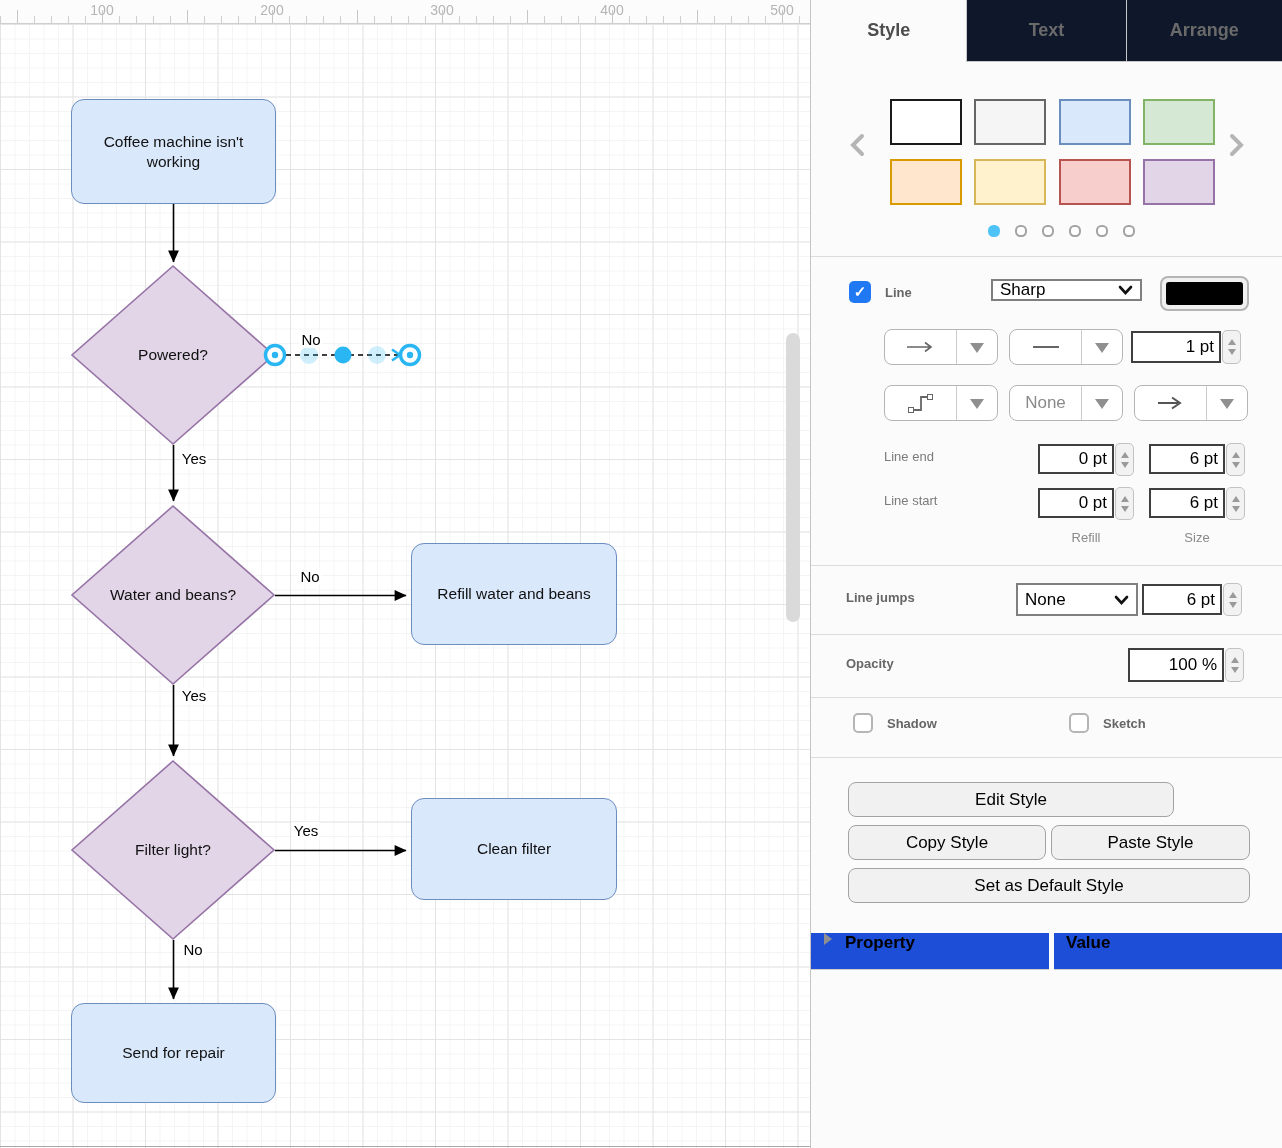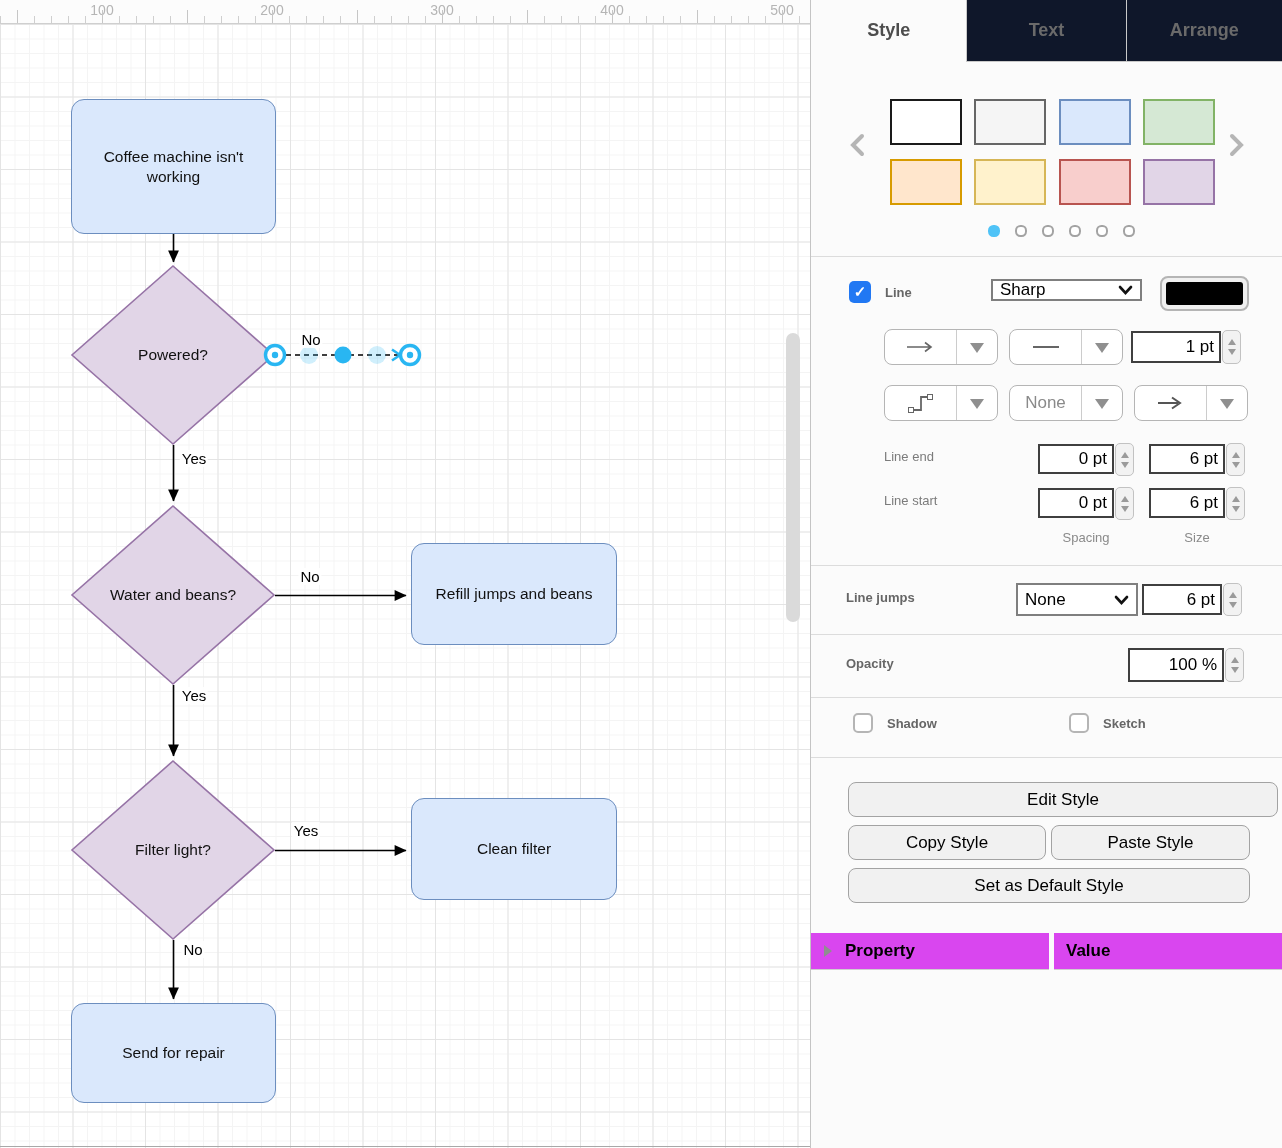--- a/index.html
+++ b/index.html
@@ -18,21 +18,21 @@
   .grid { position:absolute; left:0; top:24px; width:810px; height:1124px; background-color:#ffffff;
     background-image:
       linear-gradient(#e4e4e4 1px, transparent 1px),
       linear-gradient(90deg,#e4e4e4 1px, transparent 1px),
       linear-gradient(#f4f4f4 1px, transparent 1px),
       linear-gradient(90deg,#f4f4f4 1px, transparent 1px);
     background-size:72.5px 72.5px,72.5px 72.5px,14.5px 14.5px,14.5px 14.5px; }
   .overlay { position:absolute; left:0; top:0; z-index:2; }
   .node { position:absolute; z-index:3; display:flex; align-items:center; justify-content:center; text-align:center;
     font-size:15.5px; color:#111; line-height:1.25; border:1.5px solid transparent; border-radius:13px; padding:0 14px; }
-  .n-start  { left:71px;  top:99px;   width:205px; height:135px; }
+  .n-start  { left:71px;  top:99px;   width:205px; height:105px; }
   .n-turnon { left:411px; top:305px;  width:206px; height:101px; }
   .n-refill { left:411px; top:543px;  width:206px; height:102px; }
   .n-clean  { left:411px; top:798px;  width:206px; height:102px; }
   .n-repair { left:71px;  top:1003px; width:205px; height:100px; }
   .dlabel { position:absolute; z-index:3; display:flex; align-items:center; justify-content:center; text-align:center;
     font-size:15.5px; color:#111; }
   .d-powered { left:88px; top:340px; width:170px; height:30px; }
   .d-water   { left:78px; top:580px; width:190px; height:30px; }
   .d-filter  { left:88px; top:835px; width:170px; height:30px; }
   .elabel { position:absolute; z-index:4; transform:translateX(-50%); font-size:15px; color:#000;
@@ -69,21 +69,21 @@
   .combo-arrow { width:40px; display:flex; align-items:center; justify-content:center; }
   .tri { width:0; height:0; border:7px solid transparent; border-top:10px solid #8f8f8f; margin-top:9px; }
   .numfield { position:absolute; background:#fff; border:2px solid #3f3f3f; font-size:17px; color:#000;
     display:flex; align-items:center; justify-content:flex-end; padding:0 5px; }
   .spin { position:absolute; width:19px; height:34px; background:#f2f2f2; border:1px solid #c2c2c2; border-radius:5px;
     display:flex; flex-direction:column; align-items:center; justify-content:center; gap:4px; }
   .spin .up { width:0; height:0; border:4.5px solid transparent; border-bottom:6px solid #9a9a9a; }
   .spin .dn { width:0; height:0; border:4.5px solid transparent; border-top:6px solid #9a9a9a; }
   .pbtn { position:absolute; height:35px; background:#f1f1f1; border:1px solid #a3a3a3; border-radius:8px;
     font-size:17px; color:#000; display:flex; align-items:center; justify-content:center; cursor:pointer; }
-  .prophdr { position:absolute; top:933px; height:37px; background:#d946ef; display:flex; align-items:center;
+  .prophdr { position:absolute; top:933px; height:37px; background:#1d4ed8; display:flex; 
     font-size:17px; font-weight:bold; color:#000; border-bottom:1px solid #cfcfcf; }
   .prop-tri { width:0; height:0; border:6px solid transparent; border-left:8px solid #8f8f8f; margin:0 7px 0 13px; }
 </style>
 </head>
 <body>
 
 <div class="app">
 
   <div class="canvas-area">
     <div class="ruler">
@@ -131,21 +131,21 @@
           <circle cx="410" cy="355" r="9.5" fill="#fff" stroke-width="3.4" stroke="#29b6f2"></circle>
           <circle cx="410" cy="355" r="3.2" fill="#29b6f2"></circle>
         </g>
       </g>
     </svg>
 
     <div class="node n-start" style="background:#dae8fc;border-color:#6c8ebf">
       <span>Coffee machine isn't working</span>
     </div>
     <div class="node n-refill" style="background:#dae8fc;border-color:#6c8ebf">
-      <span>Refill jumps and beans</span>
+      <span>Refill water and beans</span>
     </div>
     <div class="node n-clean" style="background:#dae8fc;border-color:#6c8ebf">
       <span>Clean filter</span>
     </div>
     <div class="node n-repair" style="background:#dae8fc;border-color:#6c8ebf">
       <span>Send for repair</span>
     </div>
 
     <div class="dlabel d-powered">Powered?</div>
     <div class="dlabel d-water">Water and beans?</div>
@@ -282,21 +282,21 @@
     <div class="spin" style="left:304px;top:487px;height:33px">
         <i class="up"></i>
         <i class="dn"></i>
       </div>
     <div class="numfield" style="left:338px;top:488px;width:76px;height:30px">6 pt</div>
     <div class="spin" style="left:415px;top:487px;height:33px">
         <i class="up"></i>
         <i class="dn"></i>
       </div>
 
-    <div class="plabel" style="left:227px;top:530px;width:96px;text-align:center;color:#8a8a8a">Spacing</div>
+    <div class="plabel" style="left:227px;top:530px;width:96px;text-align:center;color:#8a8a8a">Refill</div>
     <div class="plabel" style="left:338px;top:530px;width:96px;text-align:center;color:#8a8a8a">Size</div>
 
     <div class="sep" style="top:565px"></div>
 
     <div class="plabel bold" style="left:35px;top:590px">Line jumps</div>
     <div class="select" style="left:205px;top:583px;width:122px;height:33px">
       <span>None</span>
       <svg width="15" height="10">
           <path d="M2 2 L7.5 8 L13 2" fill="none" stroke="#111" stroke-width="2.6" stroke-linecap="round"></path>
         </svg>
@@ -318,21 +318,21 @@
 
     <div class="sep" style="top:697px"></div>
 
     <div class="cb-un" style="left:42px;top:713px"></div>
     <div class="plabel bold" style="left:76px;top:716px">Shadow</div>
     <div class="cb-un" style="left:258px;top:713px"></div>
     <div class="plabel bold" style="left:292px;top:716px">Sketch</div>
 
     <div class="sep" style="top:757px"></div>
 
-    <div class="pbtn" style="left:37px;top:782px;width:430px">Edit Style</div>
+    <div class="pbtn" style="left:37px;top:782px;width:326px">Edit Style</div>
     <div class="pbtn" style="left:37px;top:825px;width:198px">Copy Style</div>
     <div class="pbtn" style="left:240px;top:825px;width:199px">Paste Style</div>
     <div class="pbtn" style="left:37px;top:868px;width:402px">Set as Default Style</div>
 
     <div class="prophdr" style="left:0;width:238px">
       <i class="prop-tri"></i>
       <span>Property</span>
     </div>
     <div class="prophdr" style="left:243px;width:229px;padding-left:12px">
       <span>Value</span>

